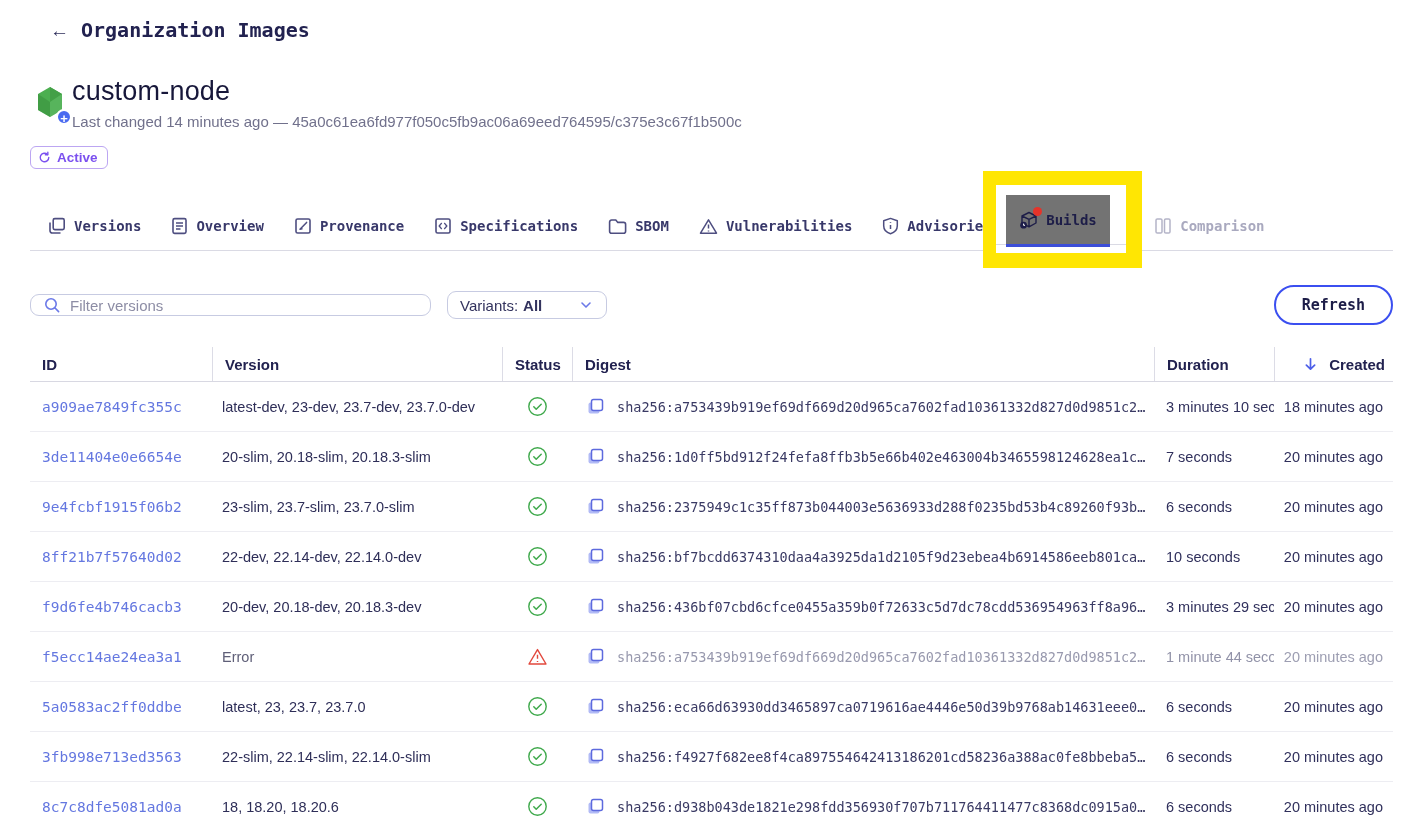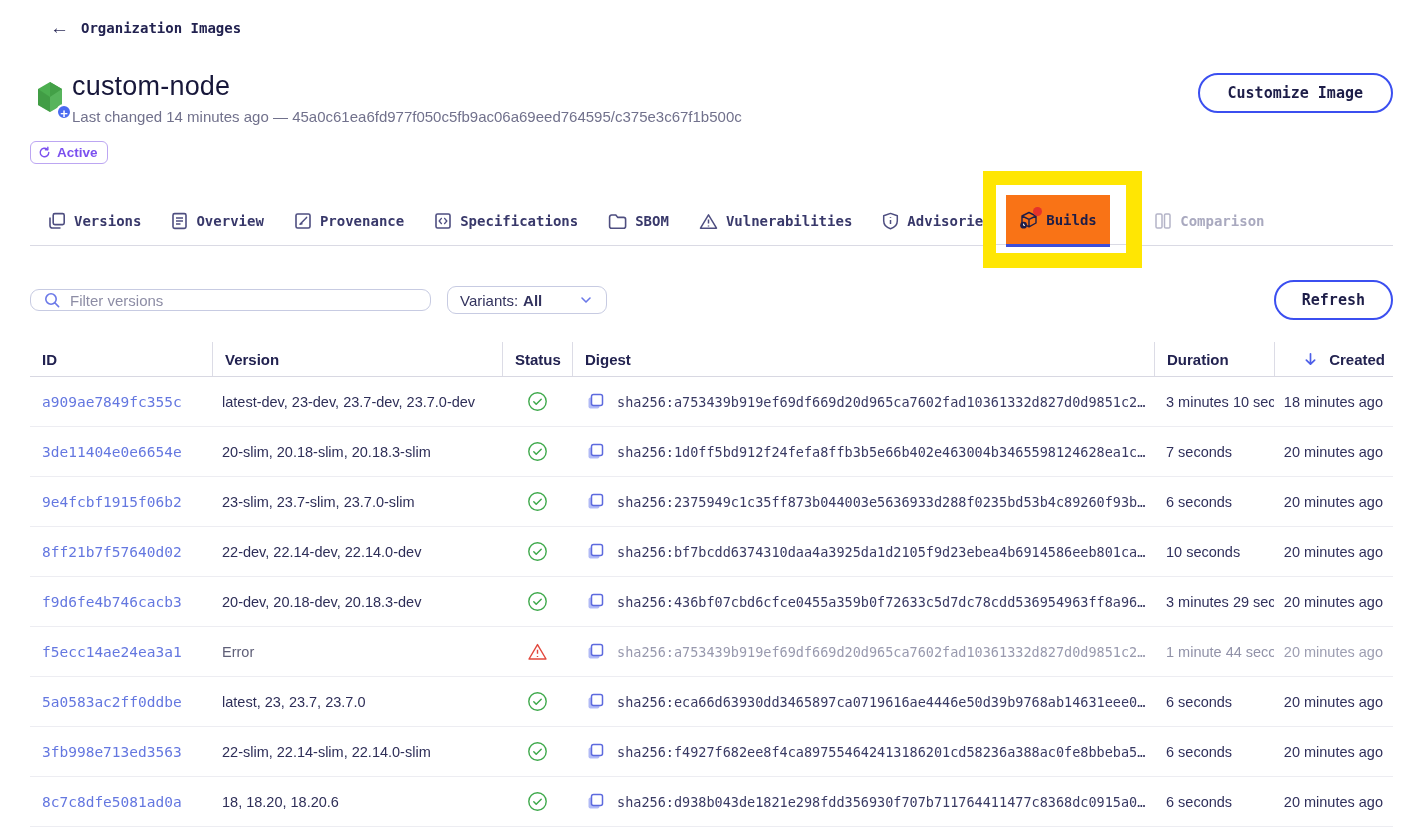--- a/index.html
+++ b/index.html
@@ -2,21 +2,21 @@
 <html><head>
 <meta charset="utf-8">
 <style>
   * { margin:0; padding:0; box-sizing:border-box; }
   html,body { width:1423px; height:828px; background:#fff; overflow:hidden;
               font-family:"Liberation Sans", sans-serif; color:#2c2c5a; }
 
   
   .topbar { display:flex; align-items:center; gap:12px; padding:18px 0 0 50px; }
   .back-arrow { font-size:19px; color:#2c2c5a; line-height:1; cursor:pointer; }
-  .topbar-label { font-family:"DejaVu Sans Mono", monospace; font-weight:700; font-size:14px; color:#222250; }
+  .topbar-label { font-family:"DejaVu Sans Mono", monospace; font-weight:700; font-size:20px; color:#222250; }
 
   
   .title-row { position:relative; margin:34px 30px 0 36px; }
   .hexwrap { position:absolute; left:0; top:10px; width:28px; height:32px; }
   .plus-badge { position:absolute; right:-8px; bottom:-7px; width:16px; height:16px; border-radius:50%;
                 background:#4a6af0; color:#fff; font-size:13px; font-weight:700; line-height:15px;
                 text-align:center; border:2px solid #fff; }
   .title-block { margin-left:36px; }
   .page-title { font-size:27px; font-weight:500; color:#17173a; letter-spacing:.2px; }
   .page-subtitle { margin-top:6px; font-size:15px; color:#71718c; }
@@ -39,21 +39,21 @@
   .tab.disabled svg { color:#b4b4c8; }
   .tab.ghost { visibility:hidden; padding:0 12px; }
   .builds-iconwrap { position:relative; display:inline-flex; }
   .builds-iconwrap .dot { position:absolute; top:-4px; right:-3px; width:9px; height:9px;
                           border-radius:50%; background:#e5332a; }
 
   
   .hl { position:absolute; left:983px; top:171px; width:159px; height:97px; background:#ffe603; z-index:6; }
   .hl-inner { position:absolute; left:13px; top:14px; right:16px; bottom:15px; background:#fff; }
   .hl-baseline { position:absolute; left:0; right:0; top:59px; height:1px; background:#dadae4; }
-  .hl-tab { position:absolute; left:10px; top:10px; width:104px; height:49px; background:#f97316;
+  .hl-tab { position:absolute; left:10px; top:10px; width:104px; height:49px; background:#737373;
             display:flex; align-items:center; justify-content:center; gap:7px;
             font-family:"DejaVu Sans Mono", monospace; font-weight:700; font-size:14px; color:#1d1d48; cursor:pointer; }
   .hl-underline { position:absolute; left:10px; top:59px; width:104px; height:3px; background:#3c4ed8; }
 
   
   .filter-row { display:flex; align-items:center; margin:34px 30px 0 30px; }
   .search-box { display:flex; align-items:center; gap:9px; width:401px; height:22px;
                 border:1px solid #c7cbe2; border-radius:9px; padding:0 12px; }
   .search-box input { border:none; outline:none; flex:1; font-size:15px; color:#2c2c5a;
                       font-family:"Liberation Sans", sans-serif; }
@@ -109,21 +109,20 @@
       <polygon points="14,1 26,8 14,16" fill="#43a047"></polygon>
       <polygon points="2,8 14,16 14,31 2,24" fill="#388e3c" opacity="0.55"></polygon>
       <polygon points="26,8 26,24 14,31 14,16" fill="#66bb6a" opacity="0.45"></polygon>
     </svg>
     <span class="plus-badge">+</span>
   </div>
   <div class="title-block">
     <div class="page-title">custom-node</div>
     <div class="page-subtitle">Last changed 14 minutes ago — 45a0c61ea6fd977f050c5fb9ac06a69eed764595/c375e3c67f1b500c</div>
   </div>
-  <button class="customize-btn">Customize Image</button>
 </div>
 
 <div class="badge-row">
   <span class="active-badge">
     <svg width="13" height="13" viewBox="0 0 14 14">
       <path d="M11.6 7a4.6 4.6 0 1 1-1.4-3.3" fill="none" stroke="#7b50ef" stroke-width="1.5" stroke-linecap="round"></path>
       <path d="M10.6 1.3 v2.7 h-2.7" fill="none" stroke="#7b50ef" stroke-width="1.5" stroke-linecap="round" stroke-linejoin="round"></path>
     </svg>
     <span>Active</span>
   </span>

